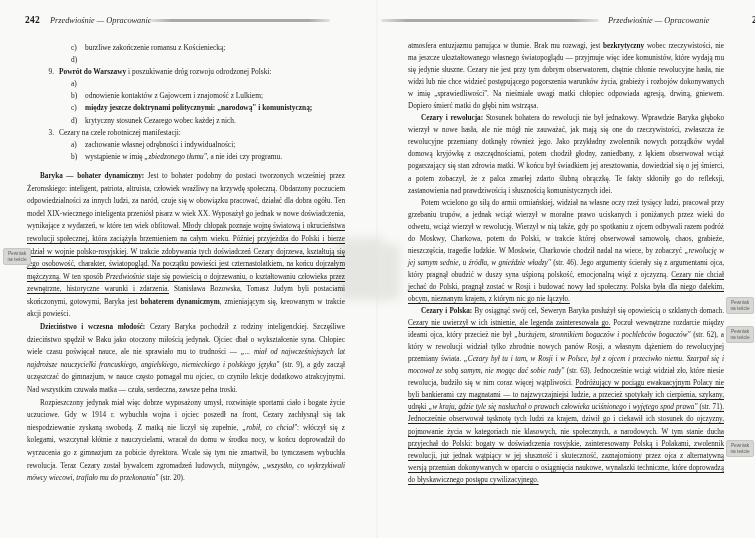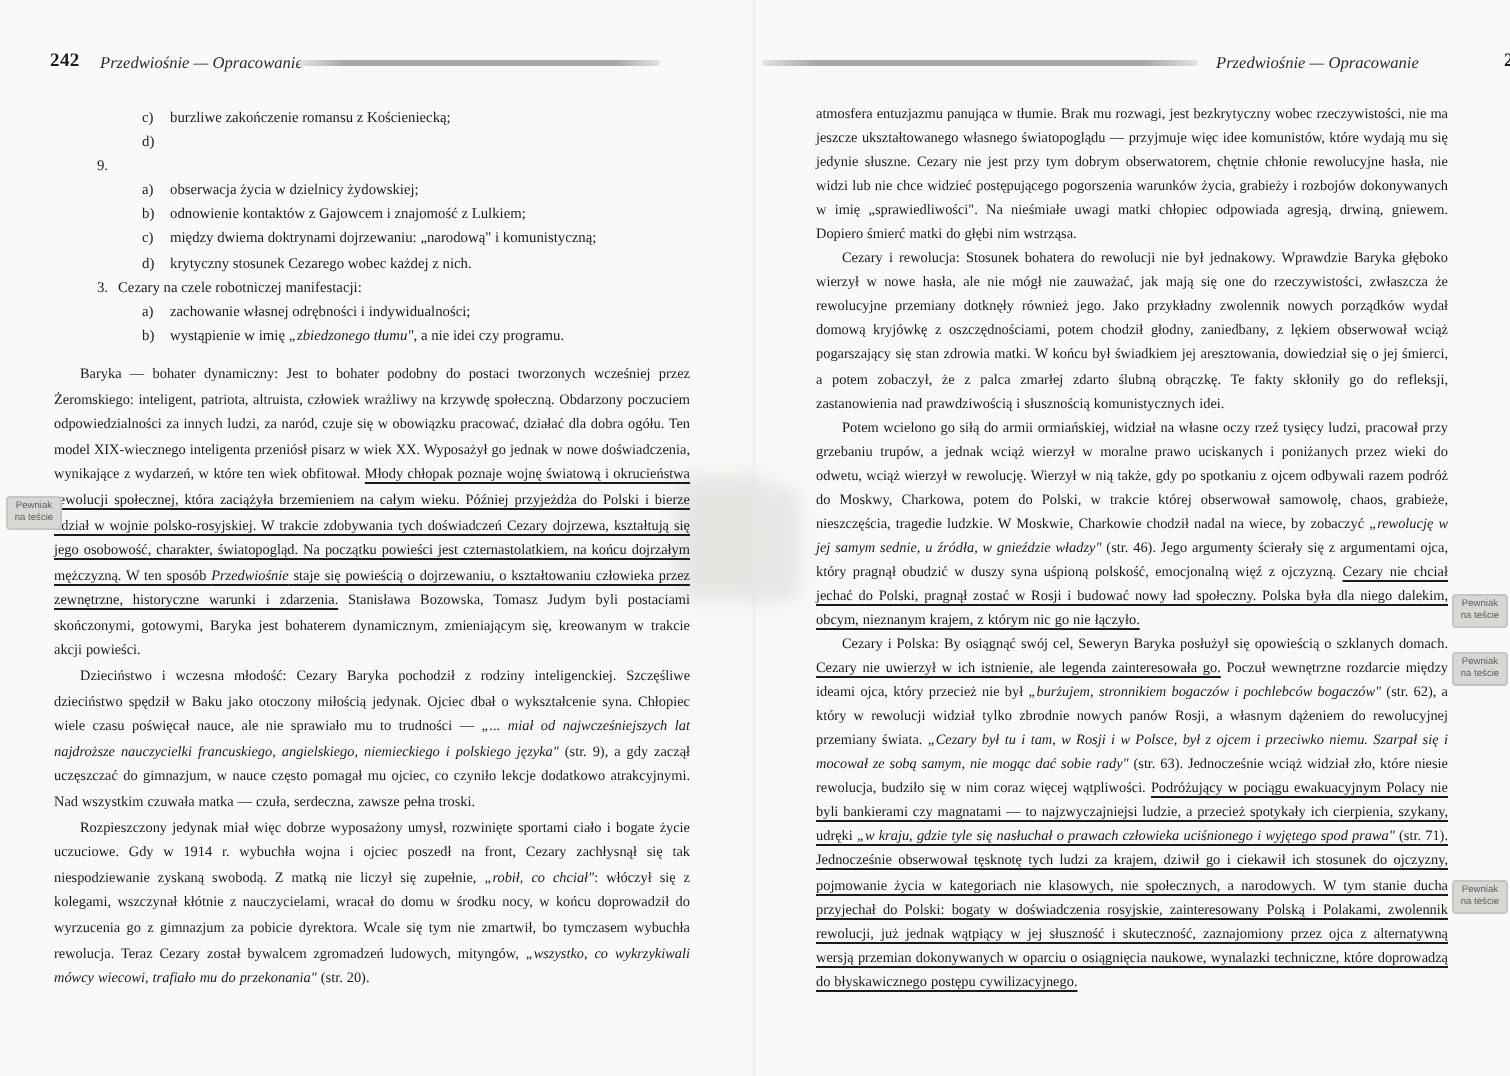--- a/index.html
+++ b/index.html
@@ -1,21 +1,21 @@
 <!DOCTYPE html>
 <html lang="pl"><head>
 <meta charset="utf-8">
 <style>
   html,body{margin:0;padding:0;}
   body{
     width:755px;height:538px;position:relative;overflow:hidden;
     background:#f9f9f7;color:#1b1b1b;
     font-family:"Liberation Serif", serif;
   }
-  .page{position:absolute;top:11px;height:522px;background:transparent;}
+  .page{position:absolute;top:0;height:522px;background:transparent;}
   #page-left{left:0;width:377px;}
   #page-right{left:378px;width:377px;}
 
   
   .hdr-num{position:absolute;top:15px;font-weight:bold;font-size:9.5px;letter-spacing:.2px;}
   .hdr-title{position:absolute;top:16px;font-style:italic;font-size:8.3px;color:#2a2a2a;white-space:nowrap;}
   .hdr-rule{position:absolute;top:19px;height:3px;border-radius:2px;
     background:linear-gradient(90deg,#e3e3e1,#a9a9a7 12%,#a9a9a7 88%,#e3e3e1);}
 
   
@@ -30,21 +30,21 @@
   
   #left-body{position:absolute;left:27px;top:42px;width:318px;}
   #right-body{position:absolute;left:30px;top:40px;width:316px;}
 
   .para{margin:0;text-align:justify;font-size:7.2px;line-height:12.6px;
         word-spacing:.2px;}
   #right-body .para{line-height:12.05px;}
   .para.indent{text-indent:13px;}
   .para + .para{margin-top:0;}
 
-  .b{font-weight:normal;}
+  .b{font-weight:bold;}
   .i{font-style:italic;}
   .u{text-decoration:underline;text-underline-offset:1.5px;text-decoration-thickness:.5px;}
 
   
   #toc{margin-bottom:7px;}
   .li-row{display:flex;font-size:7.4px;line-height:12.1px;}
   .li-row .li-label{flex:none;}
   .li-row.num{padding-left:0;}
   .li-row.num .li-label{width:27px;text-align:right;padding-right:5px;}
   .li-row.sub{padding-left:44px;}
@@ -85,32 +85,32 @@
     <div id="toc">
         <div class="li-row sub">
           <span class="li-label">c)</span>
           <span class="li-body"><span class="">burzliwe zakończenie romansu z Kościeniecką;</span></span>
         </div>
         <div class="li-row sub">
           <span class="li-label">d)</span>
         </div>
         <div class="li-row num">
           <span class="li-label ">9.</span>
+          <span class="li-body"><span class="b">Powrót do Warszawy</span><span class=""> i poszukiwanie dróg rozwoju odrodzonej Polski:</span></span>
         </div>
         <div class="li-row sub">
           <span class="li-label">a)</span>
-          <span class="li-body"><span class="">obserwacja życia w dzielnicy żydowskiej;</span></span>
         </div>
         <div class="li-row sub">
           <span class="li-label">b)</span>
           <span class="li-body"><span class="">odnowienie kontaktów z Gajowcem i znajomość z Lulkiem;</span></span>
         </div>
         <div class="li-row sub">
           <span class="li-label">c)</span>
-          <span class="li-body"><span class="b">między dwiema doktrynami dojrzewaniu: „narodową" i komunistyczną;</span></span>
+          <span class="li-body"><span class="b">między jeszcze doktrynami politycznymi: „narodową" i komunistyczną;</span></span>
         </div>
         <div class="li-row sub">
           <span class="li-label">d)</span>
           <span class="li-body"><span class="">krytyczny stosunek Cezarego wobec każdej z nich.</span></span>
         </div>
         <div class="li-row num">
           <span class="li-label ">3.</span>
           <span class="li-body"><span class="">Cezary na czele robotniczej manifestacji:</span></span>
         </div>
         <div class="li-row sub">

